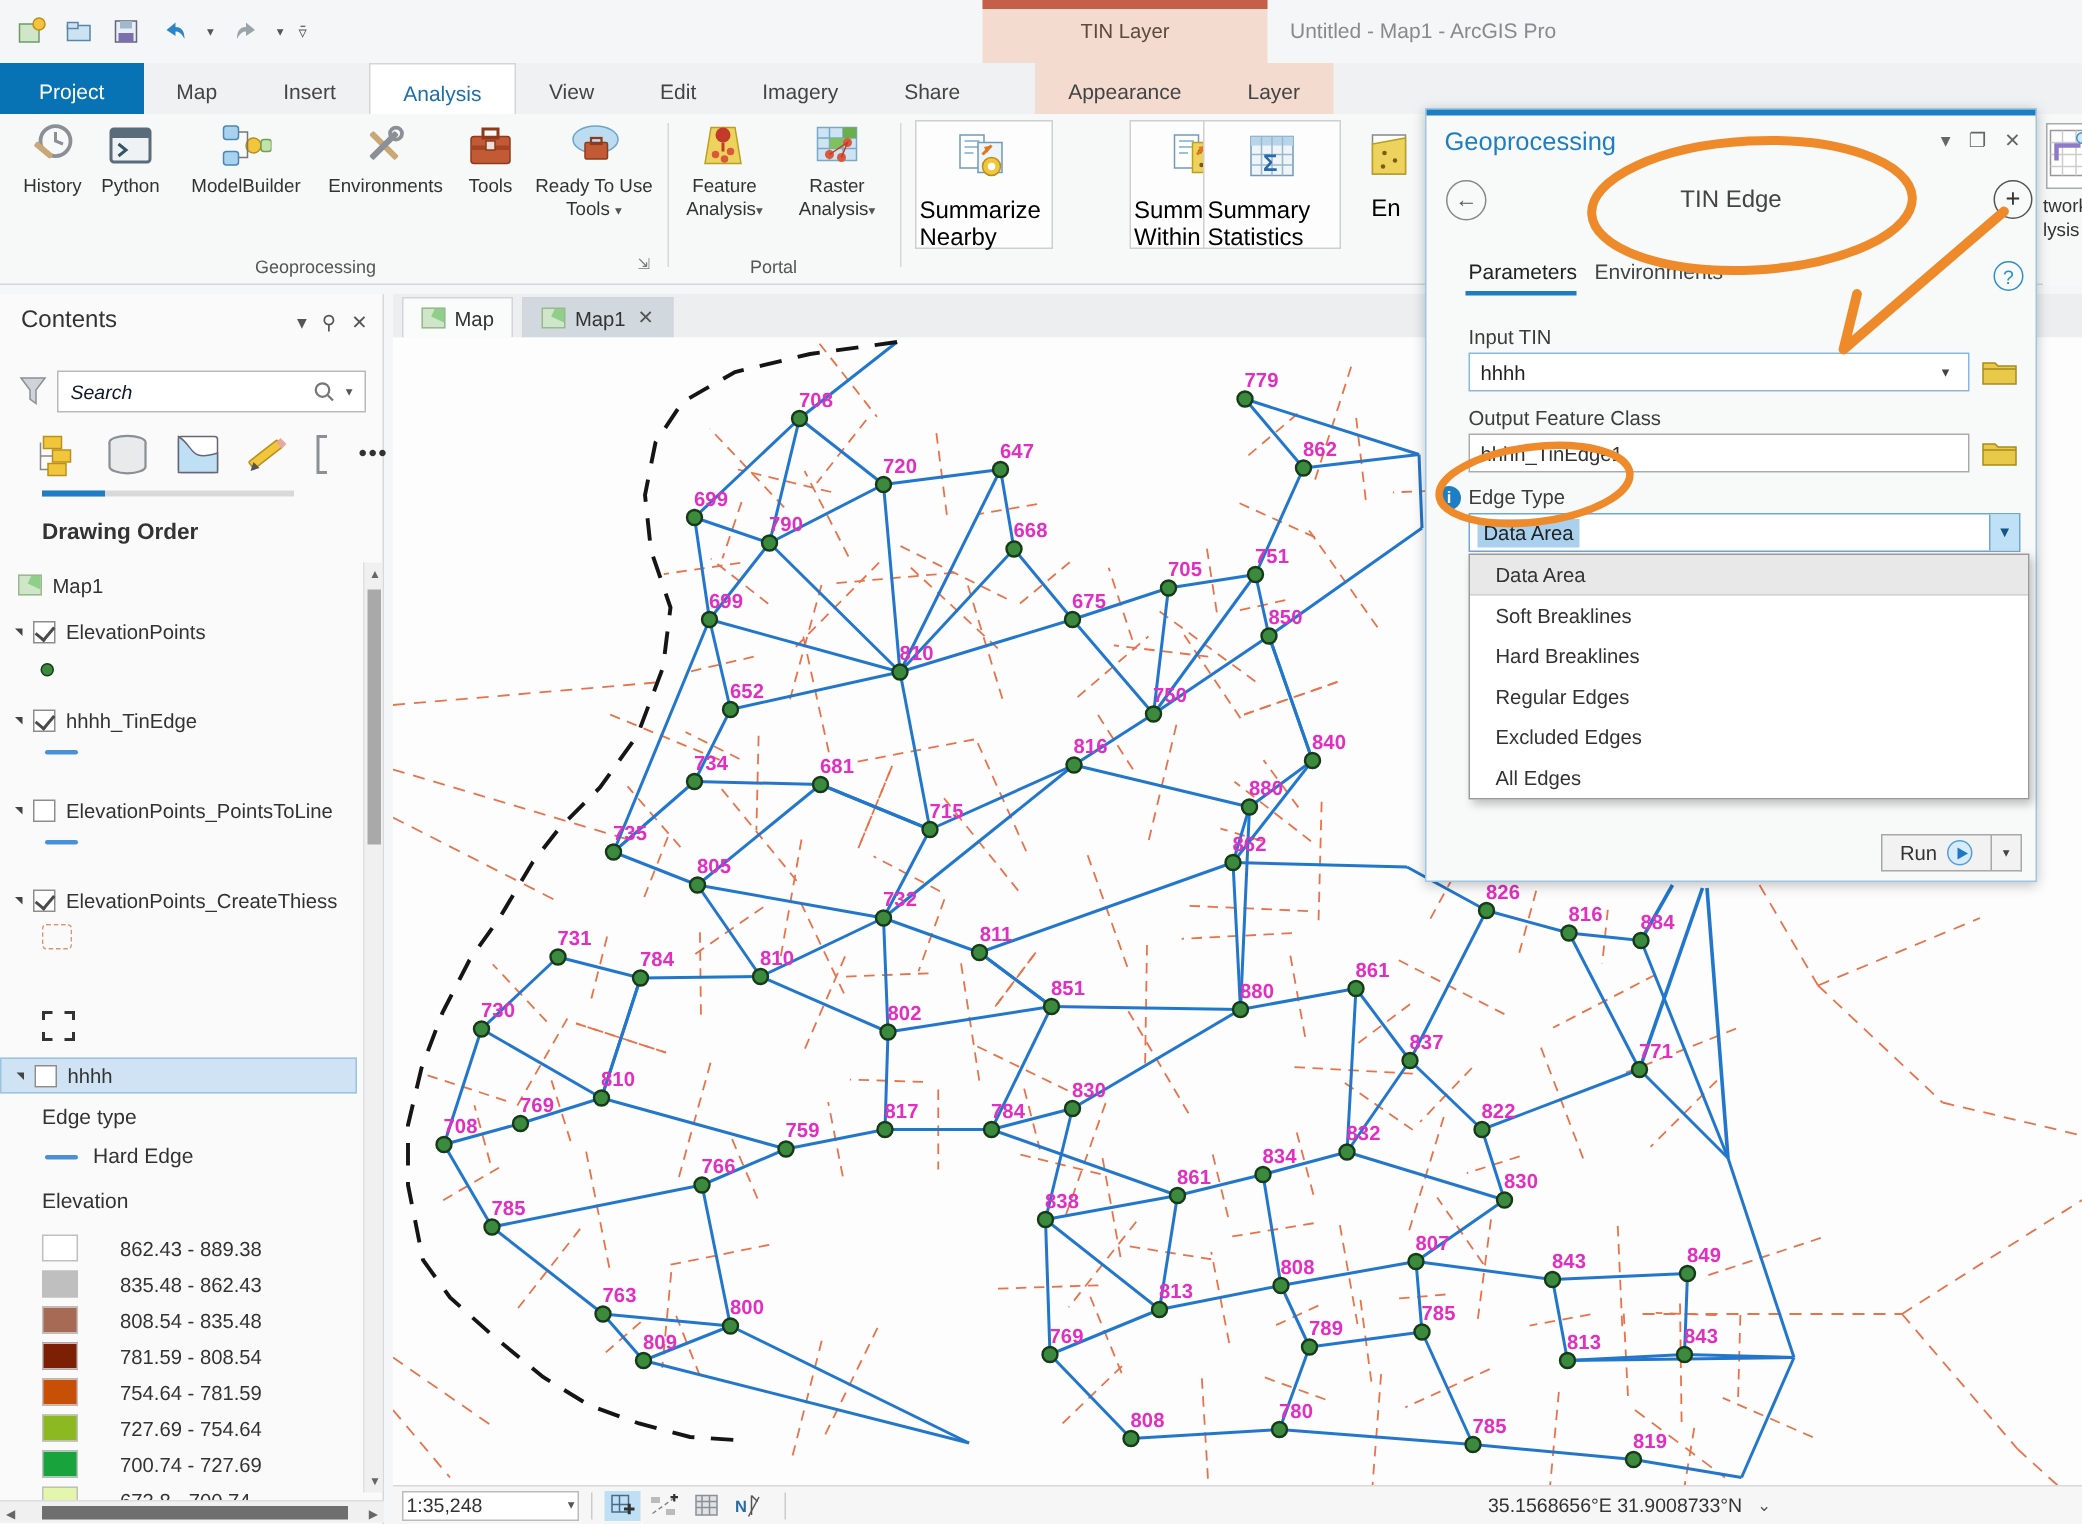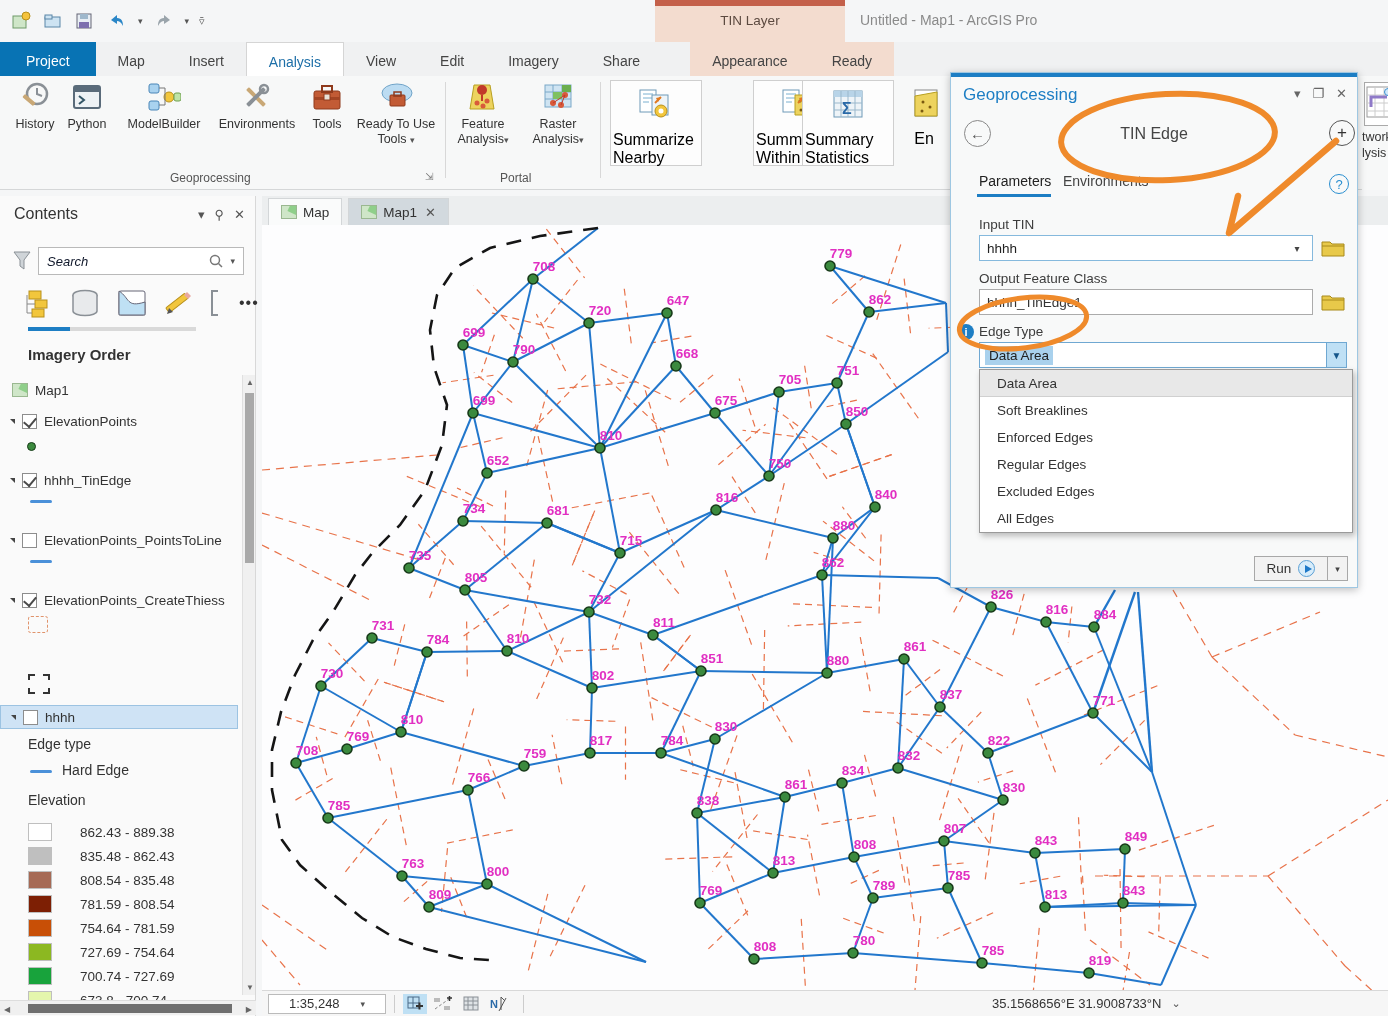--- a/index.html
+++ b/index.html
@@ -67,21 +67,21 @@
   .maptabs { left:262px; top:196px; width:1126px; height:29px; background:#eceeef; display:flex; align-items:flex-end; gap:6px; padding-left:6px; }
   .mtab { height:27px; display:flex; align-items:center; gap:6px; padding:0 12px; font-size:13.5px; color:#333; background:#fafbfb; border:1px solid #d3d6d8; border-bottom:none; }
   .mtab.active { background:#d2d9de; }
   .mtab .x { color:#555; font-size:13px; margin-left:2px; }
   .mapicon { width:16px; height:14px; background:#cfe6c8; border:1px solid #9ab890; position:relative; overflow:hidden; }
   .mapicon:after { content:""; position:absolute; left:7px; top:-2px; width:12px; height:10px; background:#8fcf8a; transform:rotate(25deg); }
   .mapcanvas { left:262px; top:225px; width:1126px; height:765px; background:#fdfdfe; overflow:hidden; }
 
   .statusbar { left:262px; top:990px; width:1126px; height:26px; background:#f6f6f6; border-top:1px solid #d8d8d8;
                display:flex; align-items:center; font-size:13px; color:#333; }
-  .scalebox { margin-left:6px; width:118px; height:20px; background:#fff; border:1px solid #bbb; display:flex; align-items:center; padding:0 20px; }
+  .scalebox { margin-left:6px; width:118px; height:20px; background:#fff; border:1px solid #bbb; display:flex; align-items:center; padding:0 2px; }
   .scalebox .v { flex:1; }
   .sb-sep { width:1px; height:18px; background:#ccc; margin:0 8px; }
   .sb-ico { width:24px; height:20px; display:flex; align-items:center; justify-content:center; margin-right:4px; }
   .sb-ico.sel { background:#bfe0f4; }
   .coords { margin-left:460px; display:flex; align-items:center; gap:10px; }
 
   
   .gp { left:950px; top:72px; width:408px; height:516px; background:#f8f9f9; border:1px solid #9ec7e2; box-shadow:0 2px 8px rgba(0,0,0,.25); }
   .gp-strip { left:0; top:0; width:100%; height:4px; background:#1d7ec4; }
   .gp-title { left:12px; top:12px; font-size:17px; color:#1d7ec4; }
@@ -167,21 +167,21 @@
   <div class="abs tabrow" id="ribbon-tabs">
       <div class="rtab project">Project</div>
       <div class="rtab">Map</div>
       <div class="rtab">Insert</div>
       <div class="rtab active">Analysis</div>
       <div class="rtab">View</div>
       <div class="rtab">Edit</div>
       <div class="rtab">Imagery</div>
       <div class="rtab">Share</div>
       <div class="rtab ctx" style="margin-left: 28px;">Appearance</div>
-      <div class="rtab ctx">Ready</div>
+      <div class="rtab ctx">Layer</div>
     </div>
 
   <div class="abs ribbon">
     <div class="rb" style="left:-4px;">
       <span class="icon">
         <svg width="32" height="32">
             <circle cx="18" cy="13" r="10" fill="none" stroke="#8a9096" stroke-width="2.5"></circle>
             <path d="M18 7 V13 L23 15" stroke="#8a9096" stroke-width="2" fill="none"></path>
             <rect x="3" y="17" width="14" height="4" rx="1" transform="rotate(40 10 19)" fill="#c9a876"></rect>
           </svg>
@@ -379,21 +379,21 @@
           <path d="M4 26 l6 -2 l-4 -4 z" fill="#555"></path>
         </svg>
       <svg width="16" height="30">
           <path d="M10 3 H4 V27 H10" fill="none" stroke="#8a9096" stroke-width="2"></path>
         </svg>
       <span style="font-size:16px; color:#333; letter-spacing:1px;">•••</span>
     </div>
     <div class="abs c-underline">
         <div class="on"></div>
       </div>
-    <div class="abs c-section">Imagery Order</div>
+    <div class="abs c-section">Drawing Order</div>
 
     <div class="trow" style="top:182px; left:12px;">
       <span class="mapicon"></span>
       <span>Map1</span>
     </div>
     <div class="trow" style="top:213px;">
       <span class="expander"></span>
       <span class="cbx on"></span>
       <span>ElevationPoints</span>
     </div>
@@ -1009,21 +1009,21 @@
 
     <div class="info-i" style="top:251px;">i</div>
     <div class="gp-lbl" style="top:251px;">Edge Type</div>
     <div class="etcombo">
       <span class="selval">Data Area</span>
       <span class="etbtn">▼</span>
     </div>
     <div class="etlist" id="edgetype-list">
         <div class="etitem first">Data Area</div>
         <div class="etitem">Soft Breaklines</div>
-        <div class="etitem">Enforced Edges</div>
+        <div class="etitem">Hard Breaklines</div>
         <div class="etitem">Regular Edges</div>
         <div class="etitem">Excluded Edges</div>
         <div class="etitem">All Edges</div>
       </div>
 
     <div class="runrow">
       <div class="runbtn">
         <span>Run</span>
         <span class="play"></span>
       </div>

